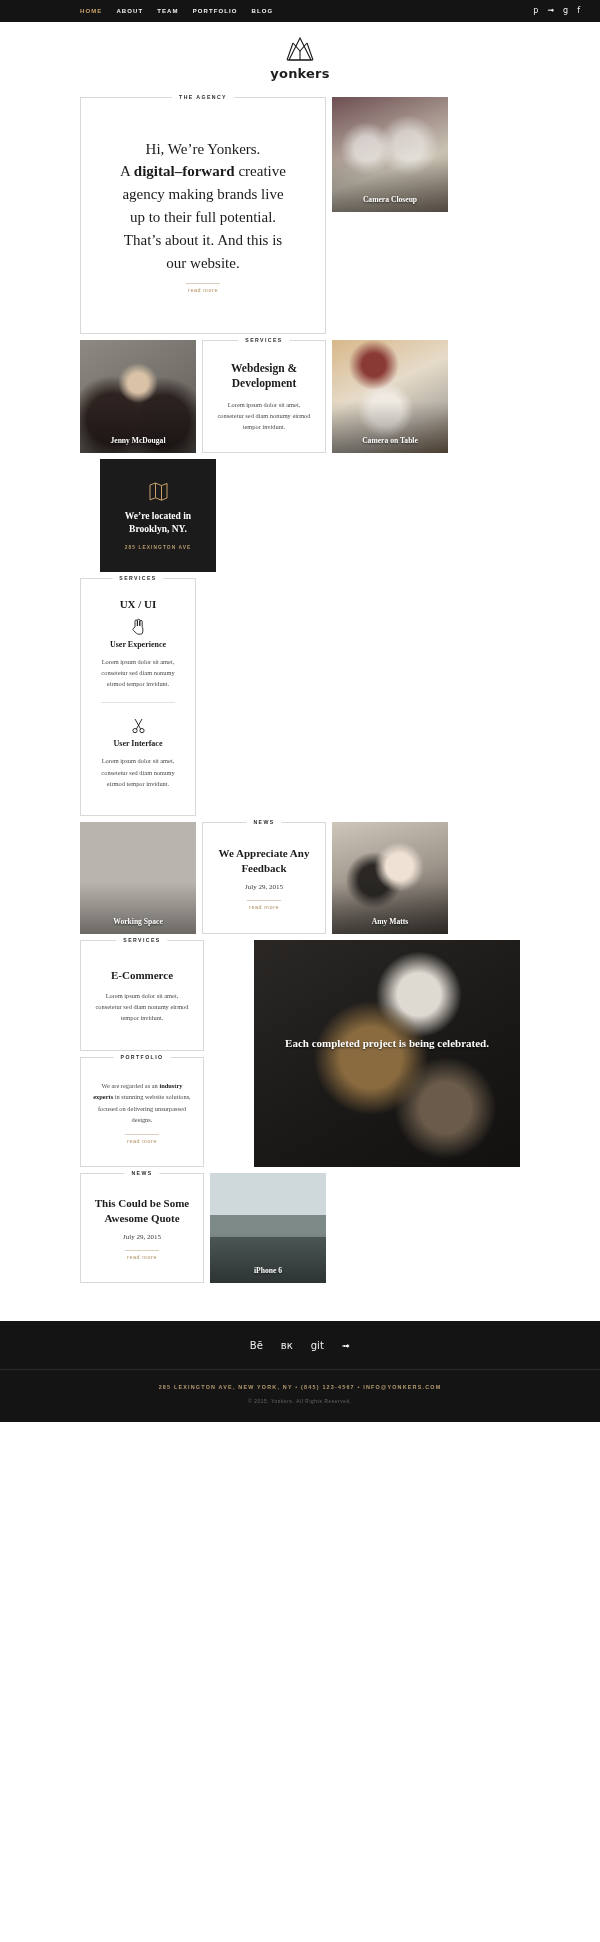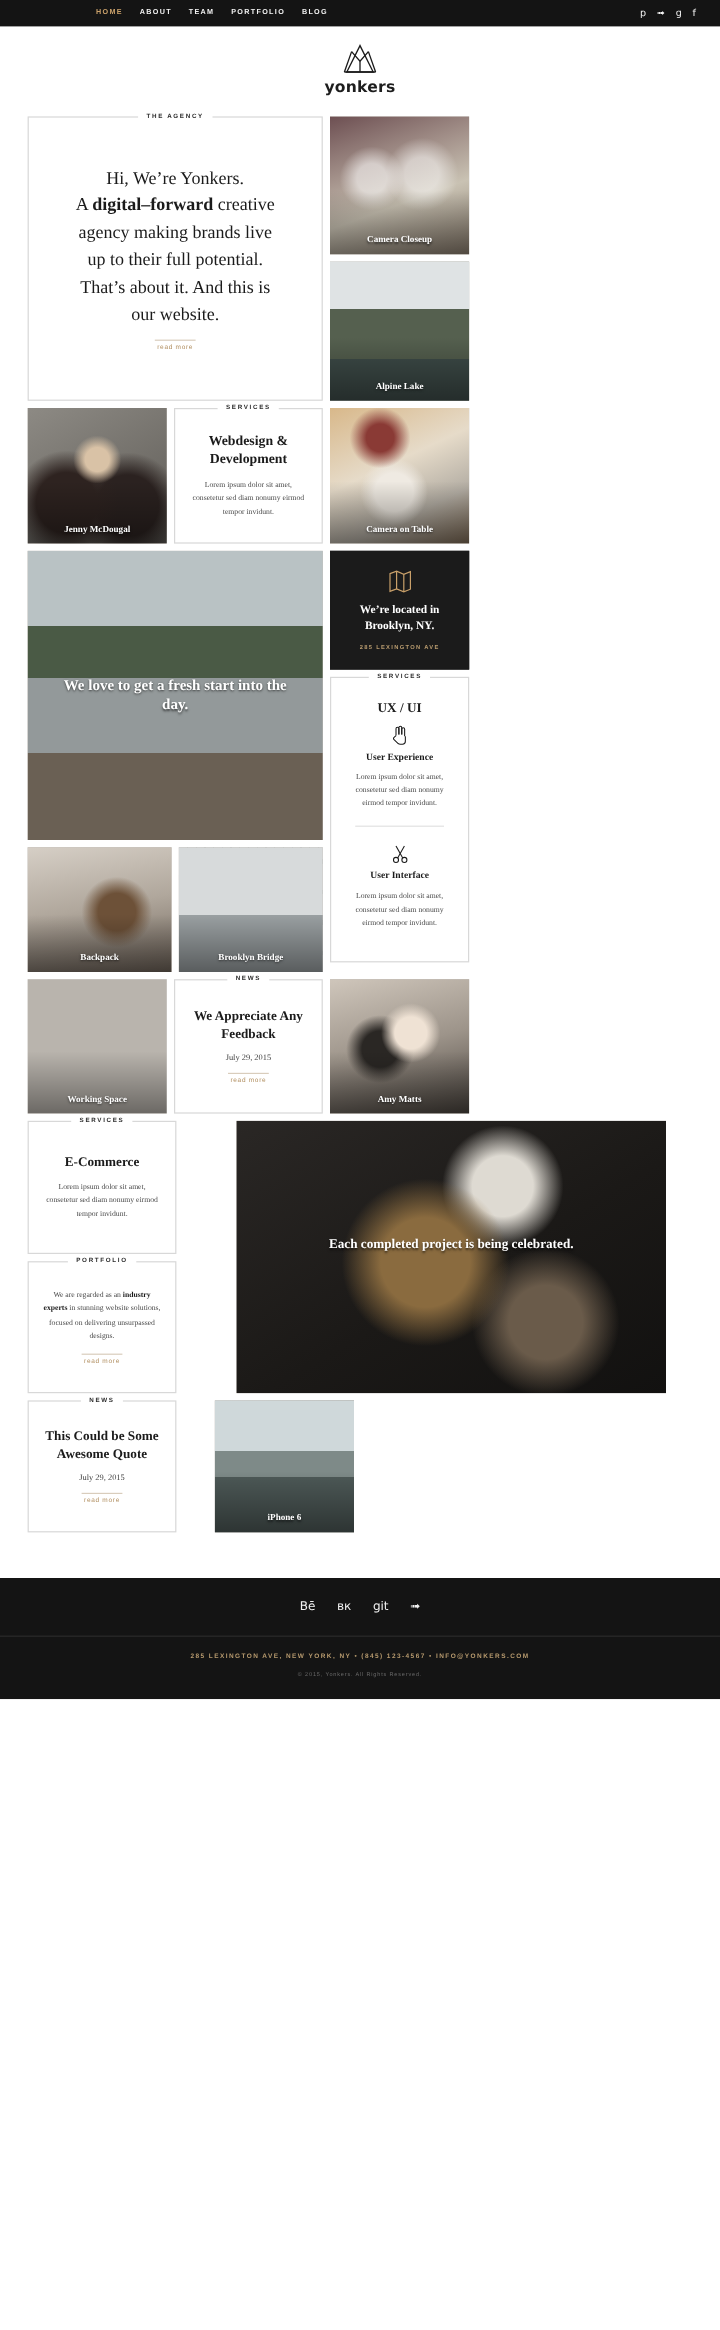--- a/index.html
+++ b/index.html
@@ -38,21 +38,21 @@
   
   .brand { text-align: center; padding: 14px 0 16px; }
   .brand svg { display: block; margin: 0 auto 3px; }
   .brand-name {
     font-size: 13px; letter-spacing: .2px; color: #1d1d1d;
     font-family: "DejaVu Sans", sans-serif;
     font-weight: bold;
   }
 
   
-  .grid { width: 600px; padding: 0 23px; }
+  .grid { width: 600px; padding: 0 80px; }
   .row { display: flex; gap: 6px; margin-bottom: 6px; }
   .col { display: flex; flex-direction: column; gap: 6px; }
 
   
   .card {
     border: 1px solid #d8d8d8;
     background: #fff;
     position: relative;
     display: flex;
     flex-direction: column;
@@ -280,25 +280,20 @@
       </div>
       <div class="readmore">read more</div>
     </div>
 
     <div class="col">
       <div class="tile" style="width:116px;height:115px;">
         <div class="ph ph-camera-closeup"></div>
         <div class="shade"></div>
         <div class="cap">Camera Closeup</div>
       </div>
-      <div class="tile" style="width:116px;height:116px;">
-        <div class="ph ph-alpine"></div>
-        <div class="shade"></div>
-        <div class="cap">Alpine Lake</div>
-      </div>
     </div>
   </div>
 
   <div class="row">
     <div class="tile" style="width:116px;height:113px;">
       <div class="ph ph-jenny"></div>
       <div class="shade"></div>
       <div class="cap">Jenny McDougal</div>
     </div>
 
@@ -309,41 +304,23 @@
     </div>
 
     <div class="tile" style="width:116px;height:113px;">
       <div class="ph ph-cameratable"></div>
       <div class="shade"></div>
       <div class="cap">Camera on Table</div>
     </div>
   </div>
 
   <div class="row">
+
     <div class="col">
-      <div class="tile" style="width:246px;height:241px;">
-        <div class="ph ph-bike"></div>
-        <div class="cap big">We love to get a fresh start into the day.</div>
-      </div>
-      <div class="row" style="margin:0;">
-        <div class="tile" style="width:120px;height:104px;">
-          <div class="ph ph-backpack"></div>
-          <div class="shade"></div>
-          <div class="cap">Backpack</div>
-        </div>
-        <div class="tile" style="width:120px;height:104px;">
-          <div class="ph ph-bridge"></div>
-          <div class="shade"></div>
-          <div class="cap">Brooklyn Bridge</div>
-        </div>
-      </div>
-    </div>
-
-    <div class="col">
-      <div class="card dark" style="width:116px;height:99px;">
+      <div class="card dark" style="width:116px;height:113px;margin-left:20px;">
         <svg width="19" height="21" viewBox="0 0 19 21" style="margin:0 auto 8px;display:block;">
           <g fill="none" stroke="#c9a06a" stroke-width="1">
             <path d="M1 4 L6.5 2 L12.5 4.6 L18 2.4 L18 17 L12.5 19.2 L6.5 16.8 L1 18.8 Z"></path>
             <path d="M6.5 2 L6.5 16.8"></path>
             <path d="M12.5 4.6 L12.5 19.2"></path>
           </g>
         </svg>
         <div class="title white" style="font-size:9.5px;">
           <span>We’re located in</span><br>
           <span>Brooklyn, NY.</span>
@@ -428,21 +405,21 @@
   </div>
 
 
   <div class="row">
     <div class="card" style="width:124px;height:110px;">
       <div class="ribbon">NEWS</div>
       <div class="title lg">This Could be Some Awesome Quote</div>
       <div class="date">July 29, 2015</div>
       <div class="readmore">read more</div>
     </div>
-    <div class="tile" style="width:116px;height:110px;margin-left:26px;">
+    <div class="tile" style="width:116px;height:110px;">
       <div class="ph ph-iphone"></div>
       <div class="shade"></div>
       <div class="cap">iPhone 6</div>
     </div>
   </div>
 
 </div>
 
 <div class="spacer"></div>
 

